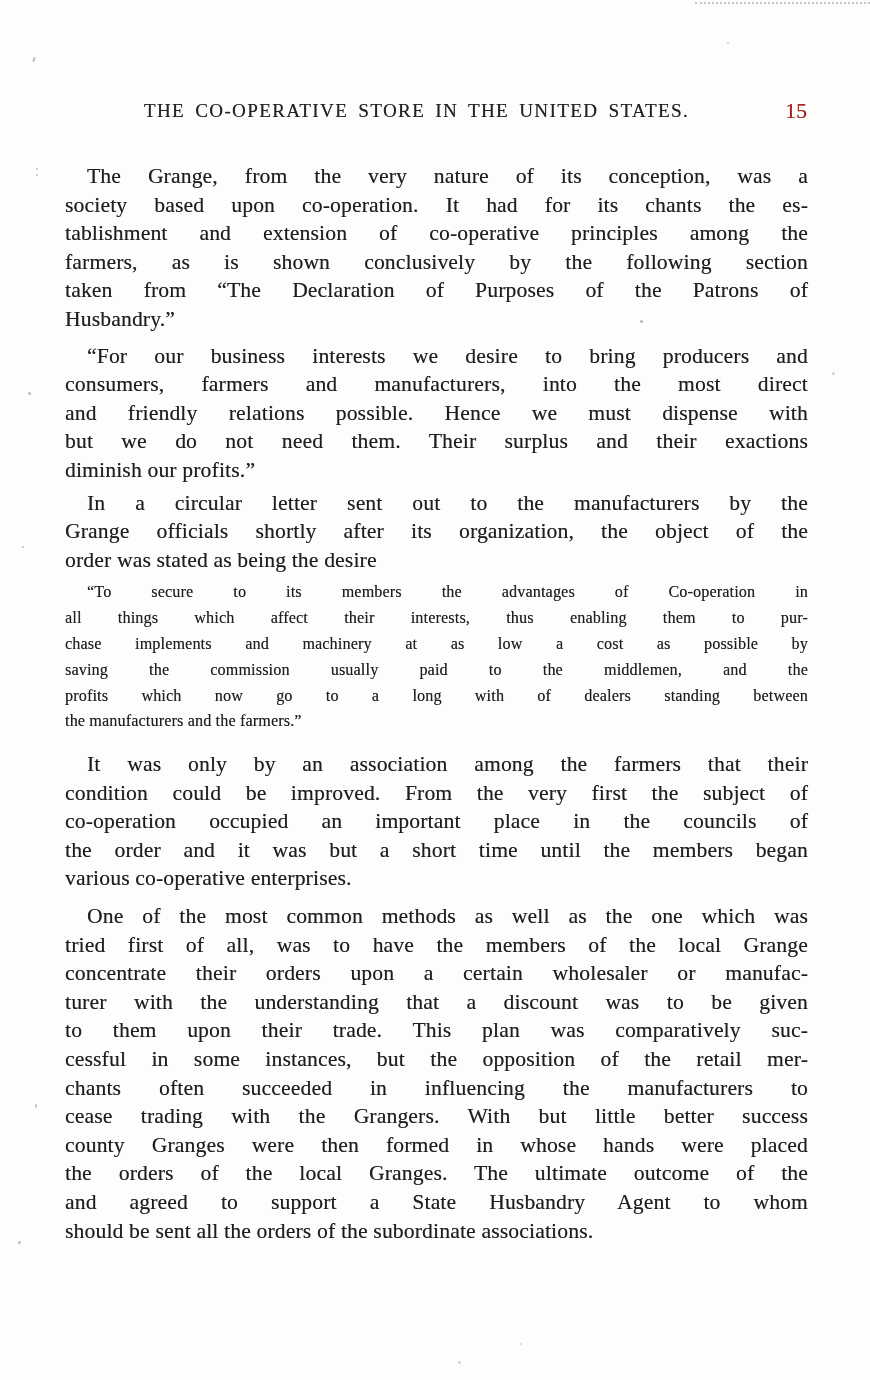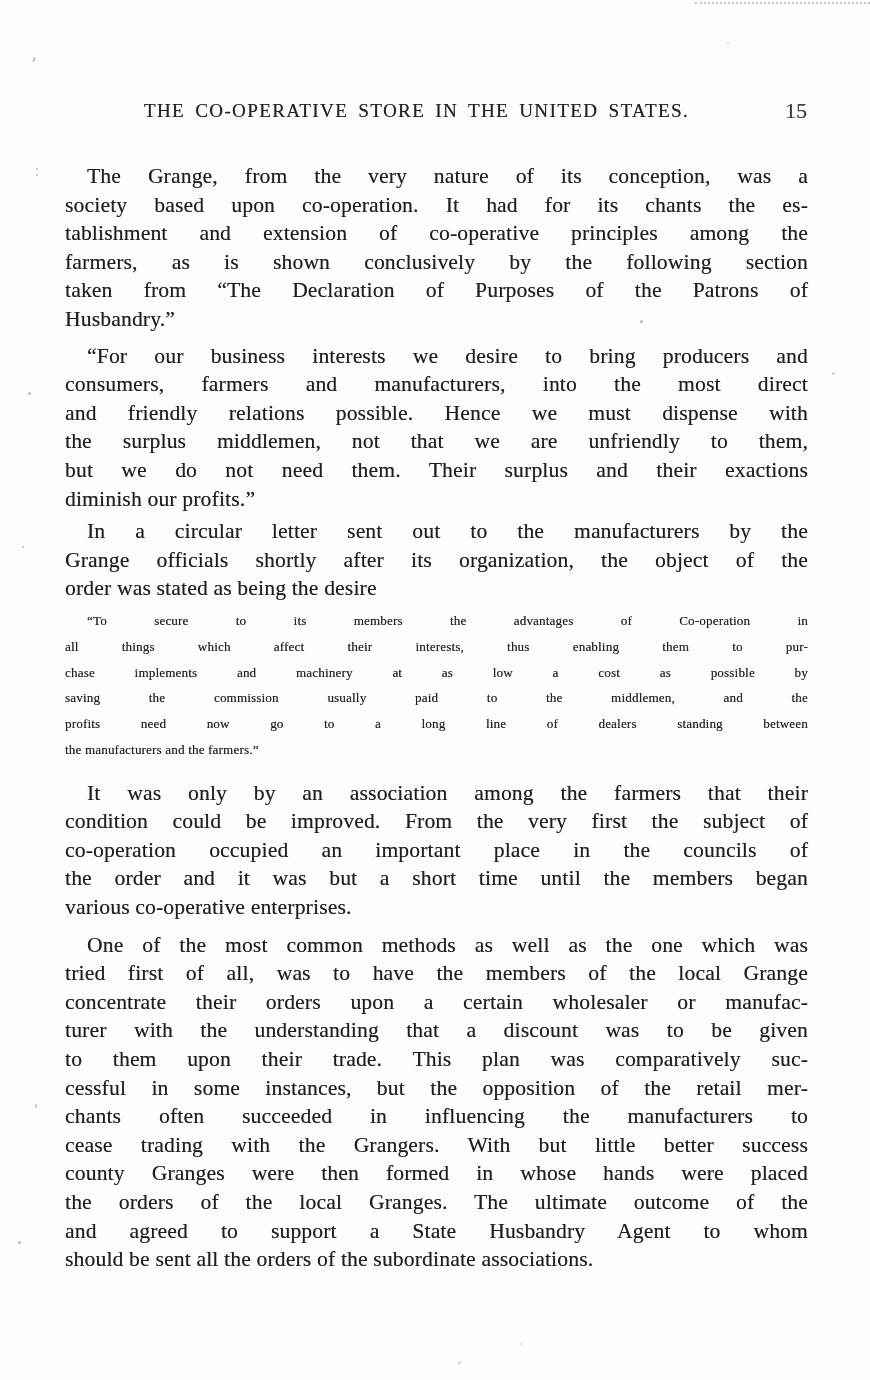--- a/index.html
+++ b/index.html
@@ -17,35 +17,35 @@
     text-align:center;
     font-size:19px;
     letter-spacing:1.4px;
     word-spacing:4px;
     color:#232323;
     text-shadow:0.2px 0 0 rgba(25,25,25,.6);
     padding-right:40px;
   }
   .page-num{
     position:absolute;right:2px;top:-2px;
-    font-size:22px;color:#404040;
+    font-size:22px;color:#b91c1c;
     text-shadow:0.2px 0 0 rgba(25,25,25,.6);
   }
   .para{margin:1px;}
   .ln{
     font-size:21.5px;
     line-height:28.6px;
     letter-spacing:0.2px;
     text-align:justify;
     text-align-last:justify;
     text-shadow:0.25px 0 0 rgba(22,22,22,.55);
   }
   .ln.last{text-align-last:left;}
   .ln.indent{text-indent:22px;}
-  .quote .ln{font-size:13px;line-height:25.8px;}
+  .quote .ln{font-size:16px;line-height:25.8px;}
   .mt8{margin-top:8px;}  .mt4{margin-top:4px;}
   .mt5{margin-top:5px;}  .mt16{margin-top:16px;} .mt9{margin-top:9px;}
   
   .top-dots{
     position:absolute;top:2px;right:0;width:175px;height:0;
     border-top:2px dotted #9a9a9a;opacity:.55;
   }
   .speck{position:absolute;background:#6f6f6f;border-radius:50%;opacity:.45;}
   .s1{left:33px;top:57px;width:2px;height:5px;border-radius:2px;transform:rotate(18deg);}
   .s2{left:36px;top:168px;width:2px;height:2px;box-shadow:0 6px 0 0 #6f6f6f;}
@@ -79,37 +79,36 @@
       <div class="ln">tablishment and extension of co-operative principles among the</div>
       <div class="ln">farmers, as is shown conclusively by the following section</div>
       <div class="ln">taken from “The Declaration of Purposes of the Patrons of</div>
       <div class="ln last">Husbandry.”</div>
     </div>
 
     <div class="para mt8">
       <div class="ln indent">“For our business interests we desire to bring producers and</div>
       <div class="ln">consumers, farmers and manufacturers, into the most direct</div>
       <div class="ln">and friendly relations possible.  Hence we must dispense with</div>
-      <div class="ln">the surplus middlemen, not that we are unfriendly to them,</div>
       <div class="ln">but we do not need them.  Their surplus and their exactions</div>
       <div class="ln last">diminish our profits.”</div>
     </div>
 
     <div class="para mt4">
       <div class="ln indent">In a circular letter sent out to the manufacturers by the</div>
       <div class="ln">Grange officials shortly after its organization, the object of the</div>
       <div class="ln last">order was stated as being the desire</div>
     </div>
 
     <div class="para quote mt5">
       <div class="ln indent">“To secure to its members the advantages of Co-operation in</div>
       <div class="ln">all things which affect their interests, thus enabling them to pur-</div>
       <div class="ln">chase implements and machinery at as low a cost as possible by</div>
       <div class="ln">saving the commission usually paid to the middlemen, and the</div>
-      <div class="ln">profits need now go to a long line of dealers standing between</div>
+      <div class="ln">profits which now go to a long with of dealers standing between</div>
       <div class="ln last">the manufacturers and the farmers.”</div>
     </div>
 
     <div class="para mt16">
       <div class="ln indent">It was only by an association among the farmers that their</div>
       <div class="ln">condition could be improved.  From the very first the subject of</div>
       <div class="ln">co-operation occupied an important place in the councils of</div>
       <div class="ln">the order and it was but a short time until the members began</div>
       <div class="ln last">various co-operative enterprises.</div>
     </div>

